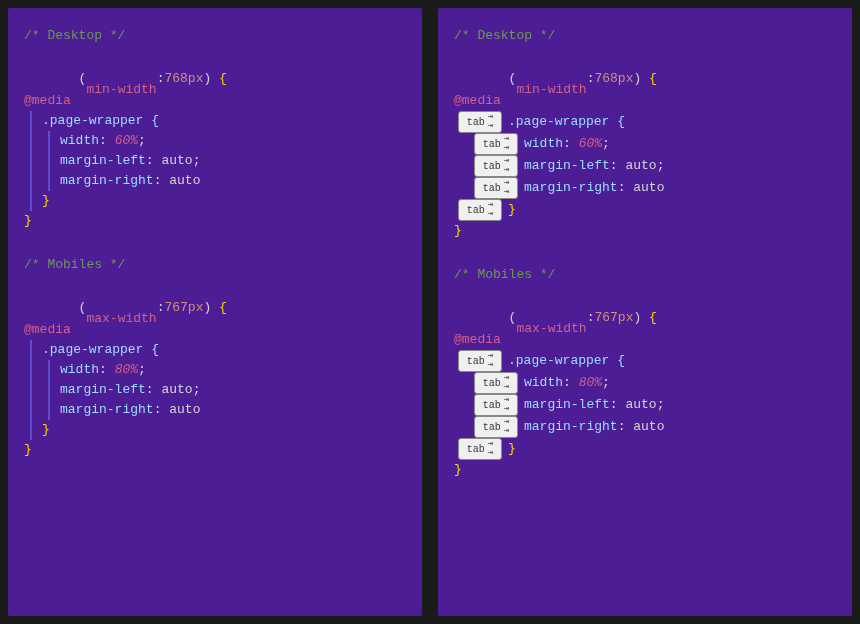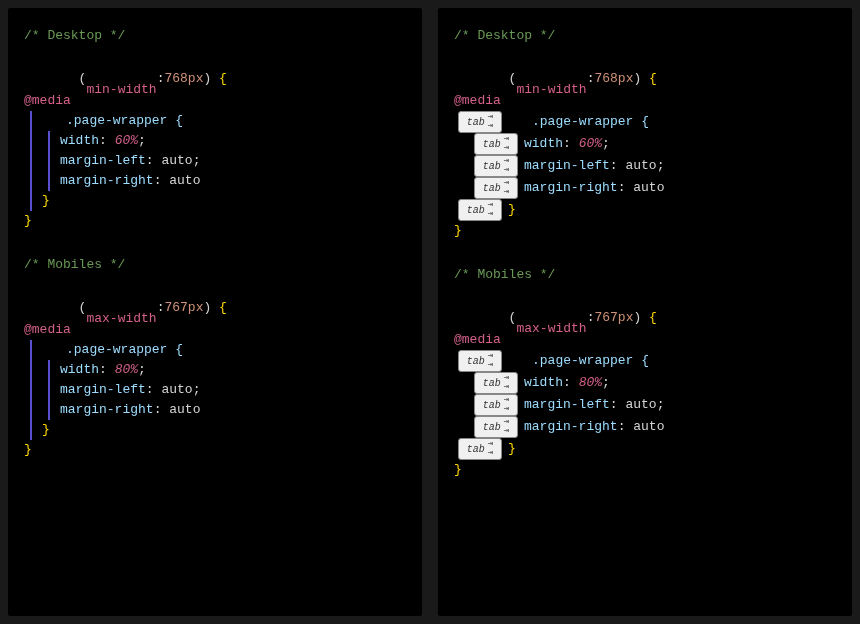--- a/index.html
+++ b/index.html
@@ -7,21 +7,21 @@
       background: #1a1a1a;
       font-family: 'Courier New', Courier, monospace;
       font-size: 13px;
       display: flex;
       width: 860px;
       height: 624px;
       overflow: hidden;
     }
 
     .panel {
-      background: #000000;
+      background: #4c1d95;
       padding: 18px 16px;
       flex: 1;
       margin: 8px;
       border-radius: 2px;
     }
 
     .code-block {
       margin-bottom: 24px;
     }
 
@@ -32,21 +32,21 @@
       line-height: 20px;
       white-space: pre;
     }
 
     
     .c-comment { color: #6a9955; }
     .c-at { color: #d4608a; margin-top: 45px; }
     .c-media-kw { color: #d4608a; margin-top: 23px; }
     .c-paren { color: #d4d4d4; }
     .c-media-val { color: #ce9178; text-align: center; }
-    .c-selector { color: #9cdcfe; margin-left: 24px; }
+    .c-selector { color: #9cdcfe; }
     .c-brace { color: #ffd700; }
     .c-prop { color: #9cdcfe; text-align: right; }
     .c-colon { color: #d4d4d4; }
     .c-val-num { color: #d4608a; font-style: italic; }
     .c-val-auto { color: #d4d4d4; font-family: Liberation Mono, monospace; }
     .c-semicolon { color: #d4d4d4; }
 
     
     .tab-btn {
       display: inline-flex;
@@ -56,21 +56,20 @@
       border: 1px solid #888;
       border-radius: 3px;
       padding: 1px 4px;
       font-size: 10px;
       color: #333;
       font-family: 'Courier New', Courier, monospace;
       margin-right: 6px;
       white-space: nowrap;
       min-width: 44px;
       cursor: pointer;
-      font-style: italic;
     }
 
     .tab-btn .tab-arrows {
       display: inline-flex;
       flex-direction: column;
       align-items: center;
       margin-left: 3px;
       font-size: 9px;
       line-height: 1;
       color: #555;

